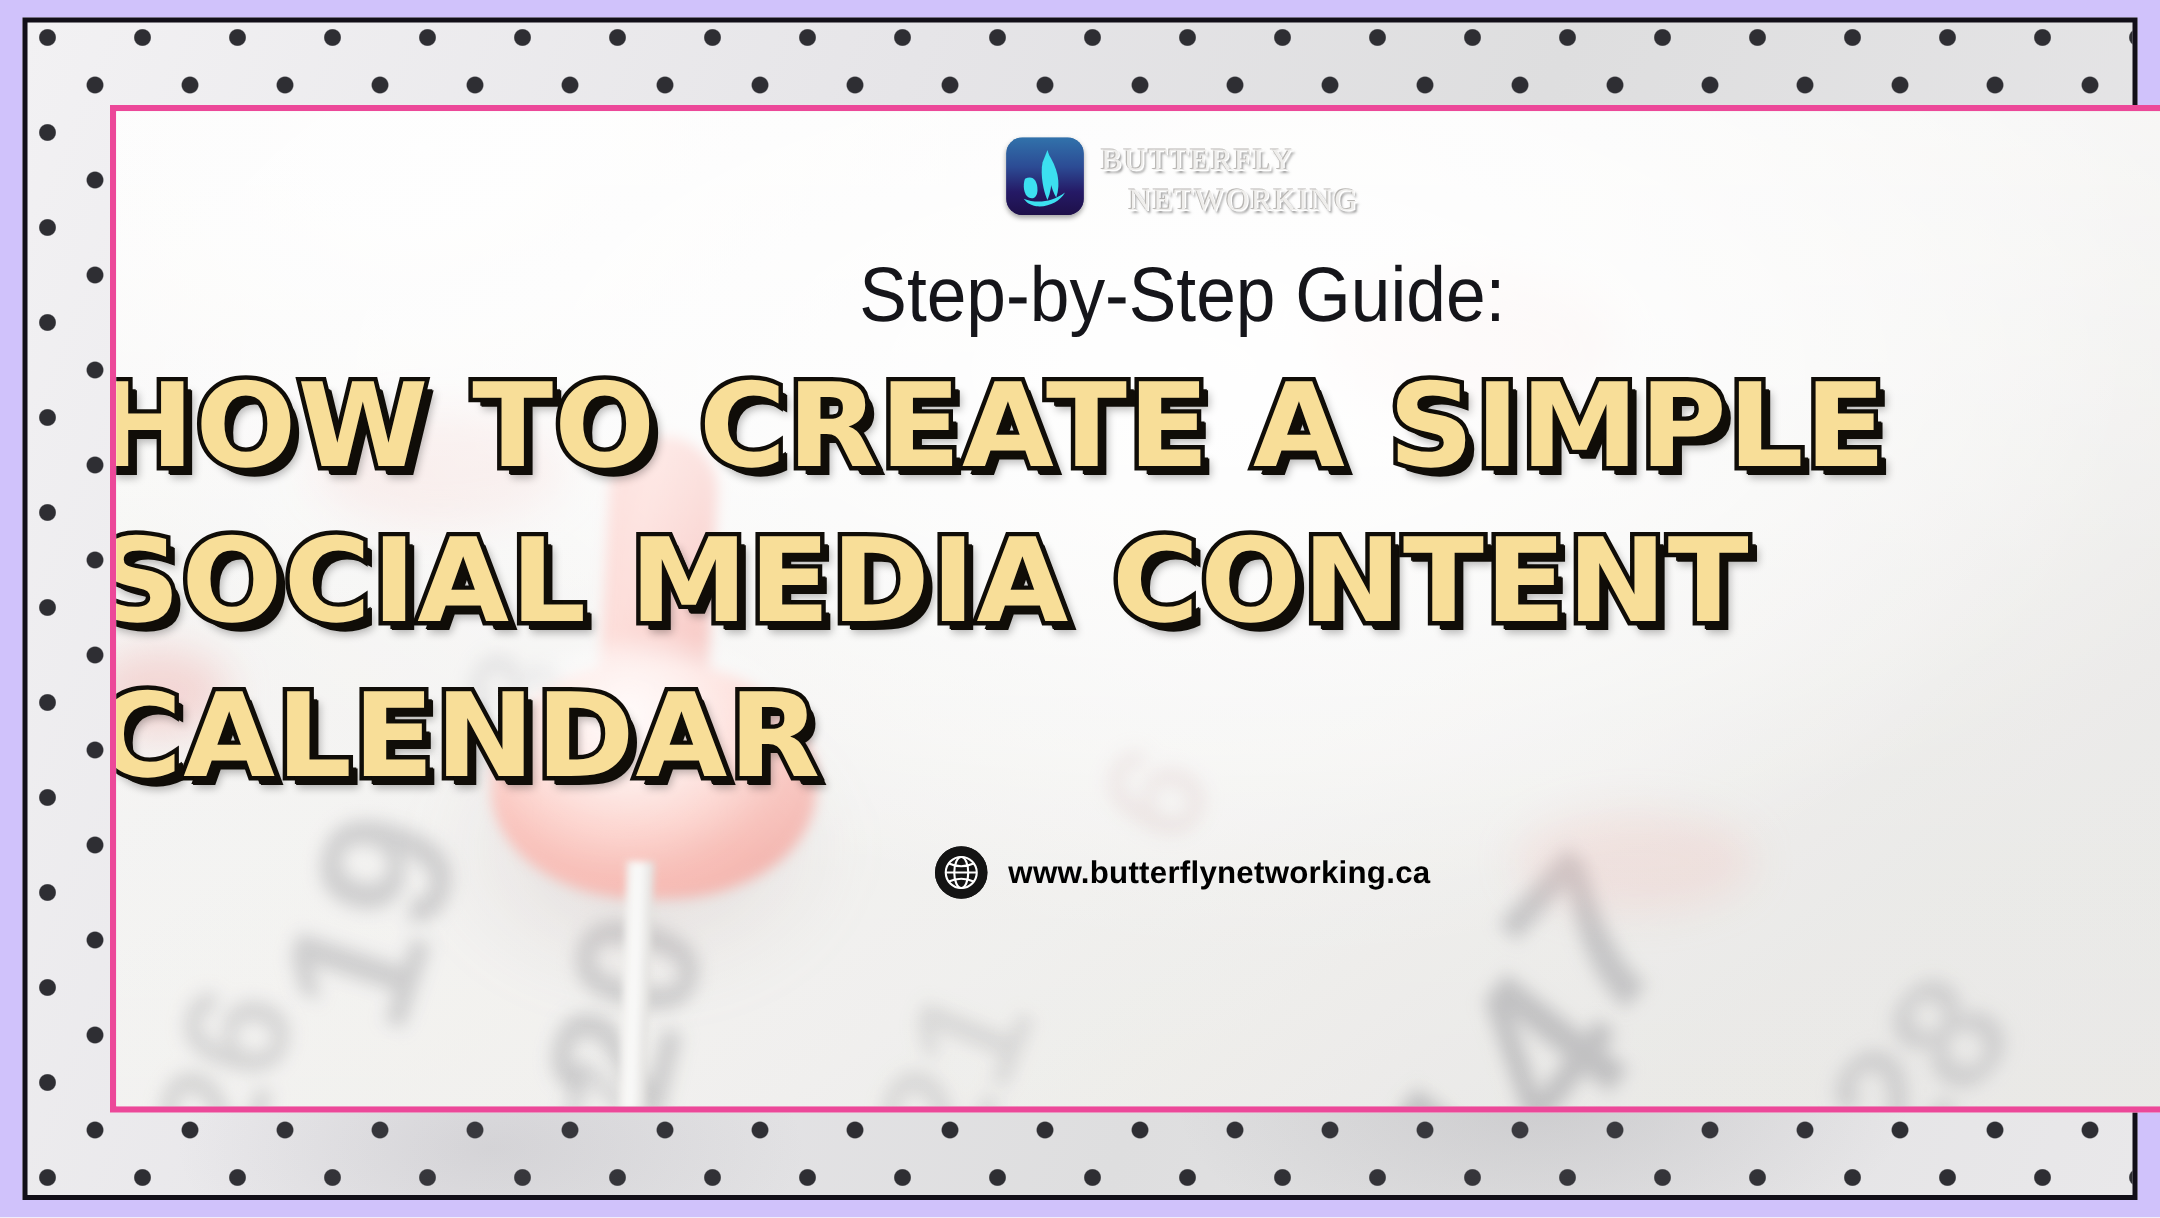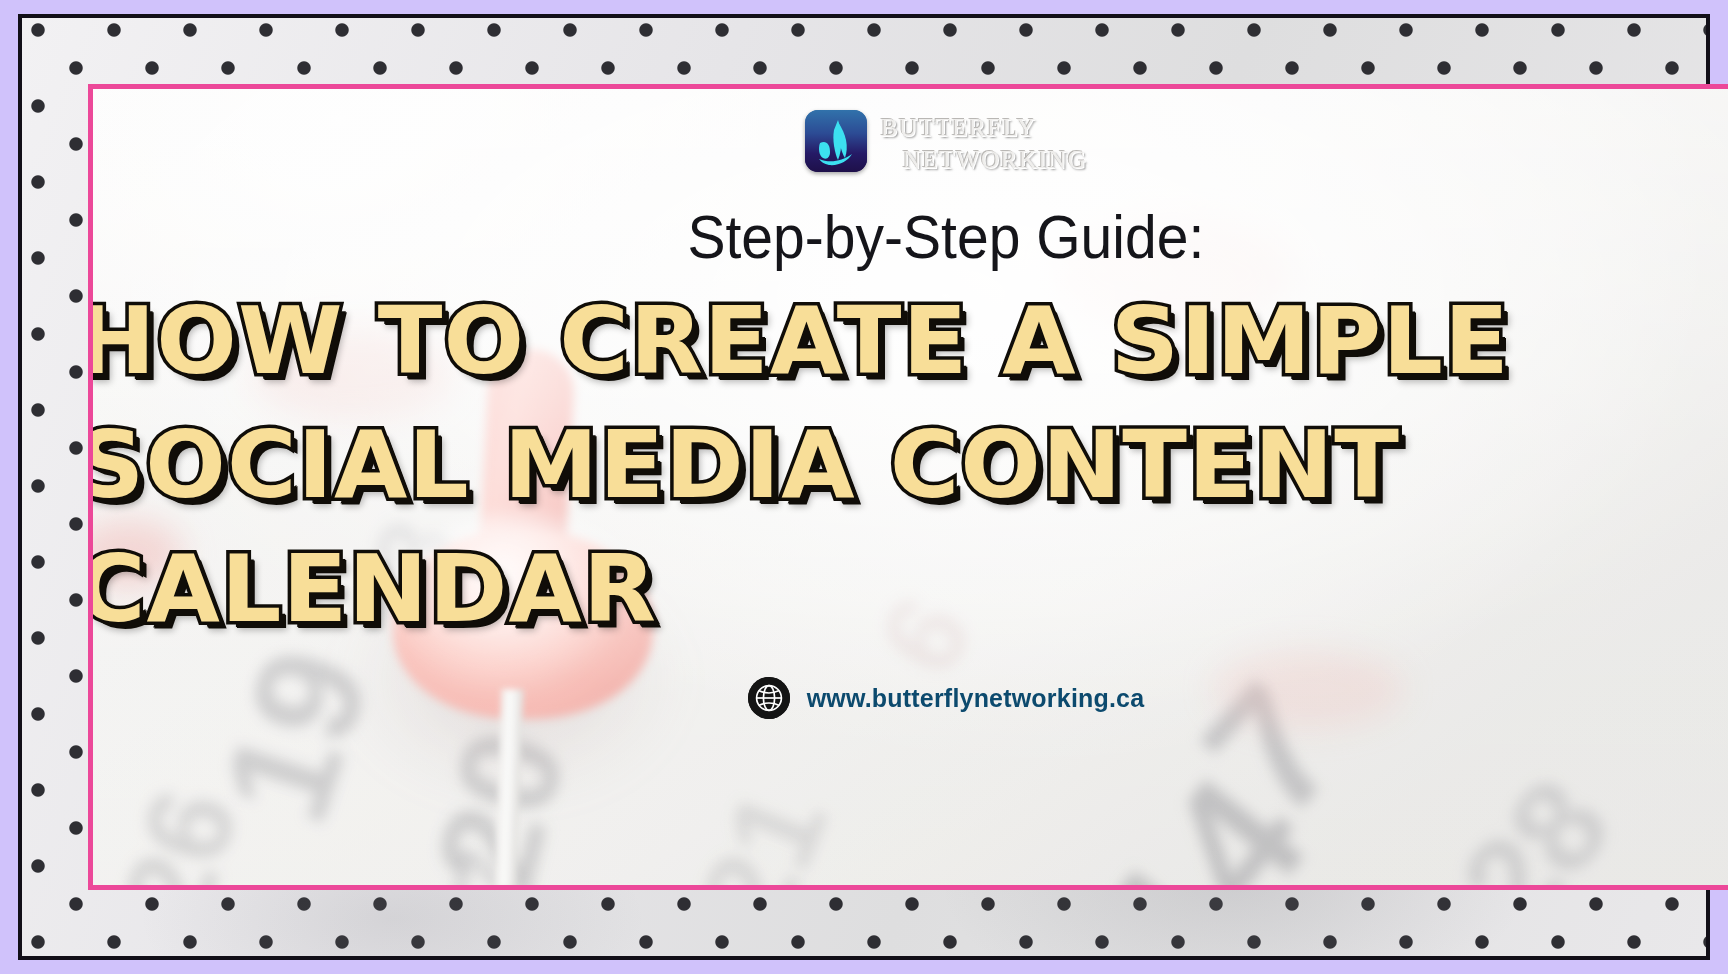--- a/index.html
+++ b/index.html
@@ -268,21 +268,21 @@
     background: #141414;
     position: relative;
     flex: none;
   }
   .globe svg { position: absolute; inset: 0; }
   .url-text {
     font-family: "Liberation Sans", sans-serif;
     font-weight: 700;
     font-size: 25px;
     letter-spacing: .2px;
-    color: #0c4a6e;
+    color: #000000;
     white-space: nowrap;
     text-align: center;
   }
 </style>
 </head>
 <body>
 
 <div id="poster">
 
   <div class="dot-panel"></div>

